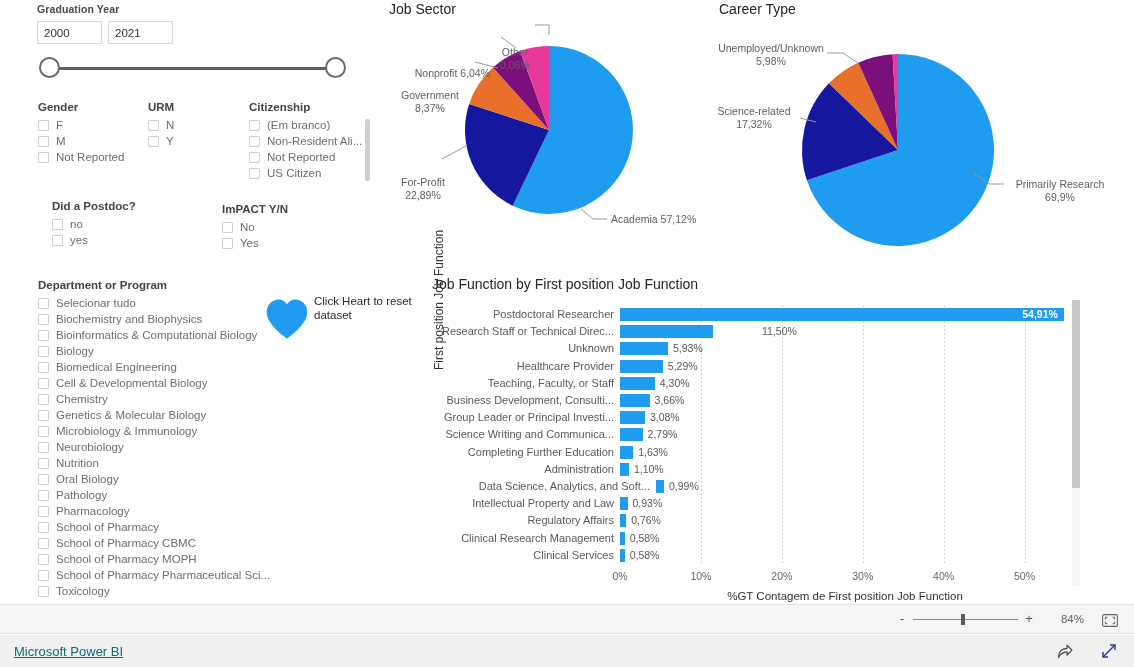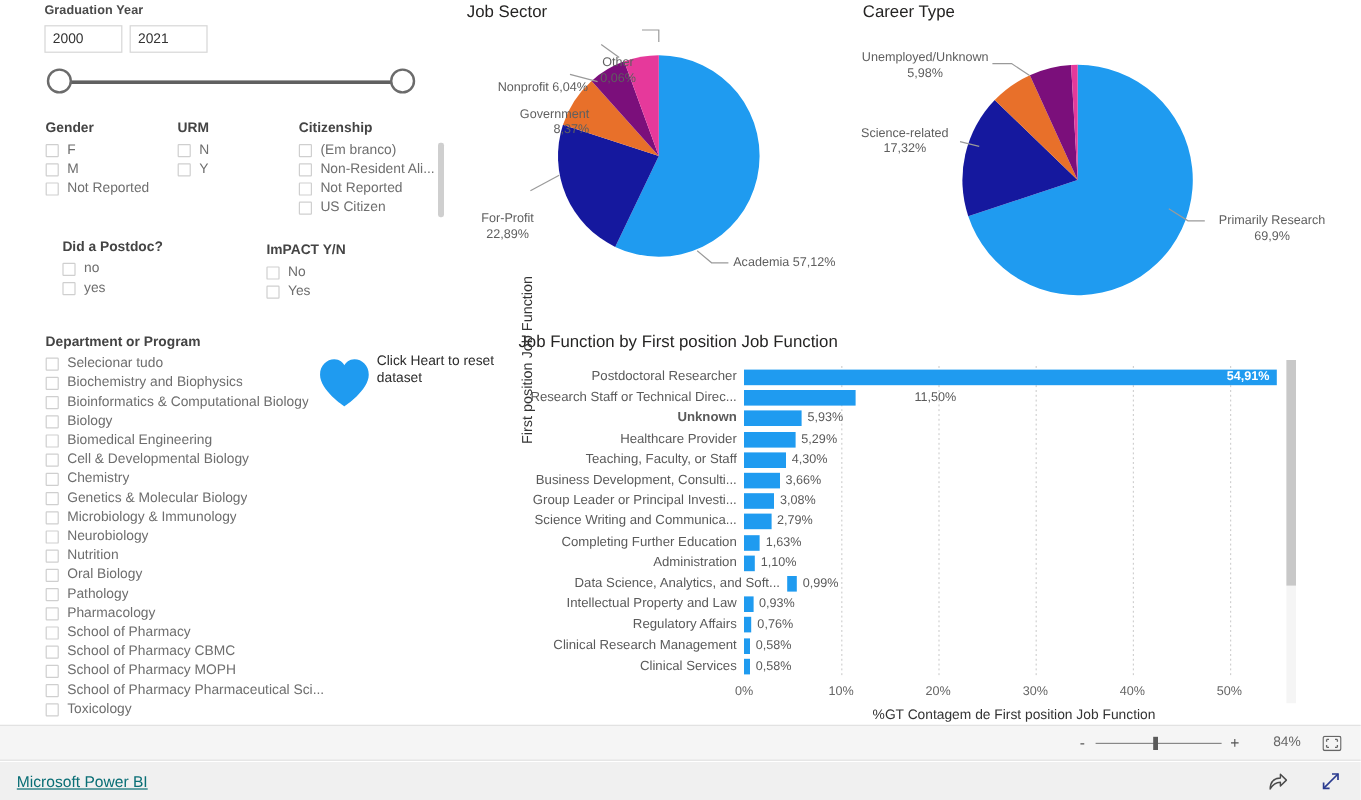--- a/index.html
+++ b/index.html
@@ -339,21 +339,21 @@
 
       <polyline points="164,17 164,7 150,7" fill="none" stroke="#9a9a9a" stroke-width="1"></polyline>
       <polyline points="131,30 116,19" fill="none" stroke="#9a9a9a" stroke-width="1"></polyline>
       <polyline points="113,50 90,44" fill="none" stroke="#9a9a9a" stroke-width="1"></polyline>
       <polyline points="81,128 57,141" fill="none" stroke="#9a9a9a" stroke-width="1"></polyline>
       <polyline points="196,191 208,201 222,201" fill="none" stroke="#9a9a9a" stroke-width="1"></polyline>
     </svg>
     <div class="pie-label center" style="left:98px; top:28px; width:64px;">Other
 0,06%</div>
     <div class="pie-label left" style="left:-5px; top:49px; width:110px;">Nonprofit 6,04%</div>
-    <div class="pie-label center" style="left:18px; top:71px; width:88px;text-align:right;">Government
+    <div class="pie-label center" style="left:1px; top:71px; width:88px;">Government
 8,37%</div>
     <div class="pie-label center" style="left:-2px; top:158px; width:80px;">For-Profit
 22,89%</div>
     <div class="pie-label right" style="left:226px; top:195px; width:100px;">Academia 57,12%</div>
   </div>
 
   <div class="pie-wrap" id="pie-career">
     <svg width="420" height="230" viewBox="0 0 420 230">
       <g id="career-slices">
           <path d="M 186 132 L 186 36 A 96 96 0 1 1 94.88677008093173 162.23870588690926 Z" fill="#1f9bf0"></path>
@@ -385,21 +385,21 @@
         <span class="bar-cat" style="height: 13px; line-height: 13px;">Postdoctoral Researcher</span>
         <span class="bar-fill" style="width: 444.272px; height: 13px; background: rgb(31, 155, 240);"></span>
         <span class="bar-val inside" style="height: 13px; line-height: 13px; left: 402.272px;">54,91%</span>
       </div>
       <div class="bar-row" style="top: 20.2px; width: 445px; height: 13px;">
         <span class="bar-cat" style="height: 13px; line-height: 13px;">Research Staff or Technical Direc...</span>
         <span class="bar-fill" style="width: 93.0455px; height: 13px; background: rgb(31, 155, 240);"></span>
         <span class="bar-val" style="height: 13px; line-height: 13px; left: 98.0455px; margin-left: 44px;">11,50%</span>
       </div>
       <div class="bar-row" style="top: 37.4px; width: 445px; height: 13px;">
-        <span class="bar-cat" style="height: 13px; line-height: 13px; font-weight: bold;">Unknown</span>
+        <span class="bar-cat" style="height: 13px; line-height: 13px;">Unknown</span>
         <span class="bar-fill" style="width: 47.9791px; height: 13px; background: rgb(31, 155, 240);"></span>
         <span class="bar-val" style="height: 13px; line-height: 13px; left: 52.9791px;">5,93%</span>
       </div>
       <div class="bar-row" style="top: 54.6px; width: 445px; height: 13px; padding-left: 12px;">
         <span class="bar-cat" style="height: 13px; line-height: 13px;">Healthcare Provider</span>
         <span class="bar-fill" style="width: 42.8009px; height: 13px; background: rgb(31, 155, 240);"></span>
         <span class="bar-val" style="height: 13px; line-height: 13px; left: 47.8009px;">5,29%</span>
       </div>
       <div class="bar-row" style="top: 71.8px; width: 445px; height: 13px;">
         <span class="bar-cat" style="height: 13px; line-height: 13px;">Teaching, Faculty, or Staff</span>

